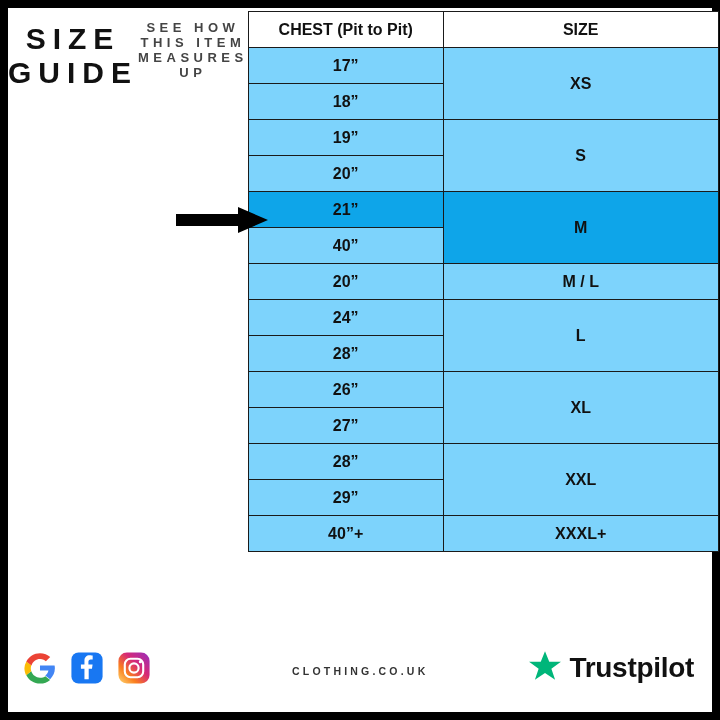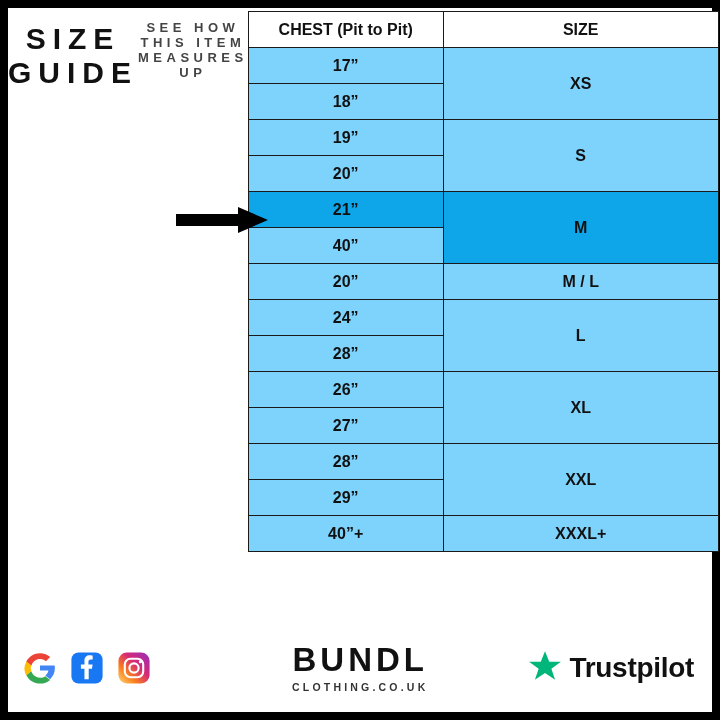--- a/index.html
+++ b/index.html
@@ -252,21 +252,20 @@
             </defs>
             <rect x="2" y="2" width="44" height="44" rx="12" fill="url(#igGrad)"></rect>
             <rect x="11" y="11" width="26" height="26" rx="8" fill="none" stroke="#ffffff" stroke-width="3"></rect>
             <circle cx="24" cy="24" r="6.5" fill="none" stroke="#ffffff" stroke-width="3"></circle>
             <circle cx="33" cy="15" r="2.2" fill="#ffffff"></circle>
           </svg>
         </span>
       </div>
 
       <div class="brand">
-        <div class="brand-name">BUNDL</div>
         <div class="brand-sub">CLOTHING.CO.UK</div>
       </div>
 
       <div class="trustpilot">
         <span>
           <svg width="34" height="34" viewBox="0 0 32 32">
             <polygon points="16,2 20,12 31,12 22,18.5 25.5,29 16,22.5 6.5,29 10,18.5 1,12 12,12" fill="#00b67a"></polygon>
           </svg>
         </span>
         <span class="tp-label">Trustpilot</span>

